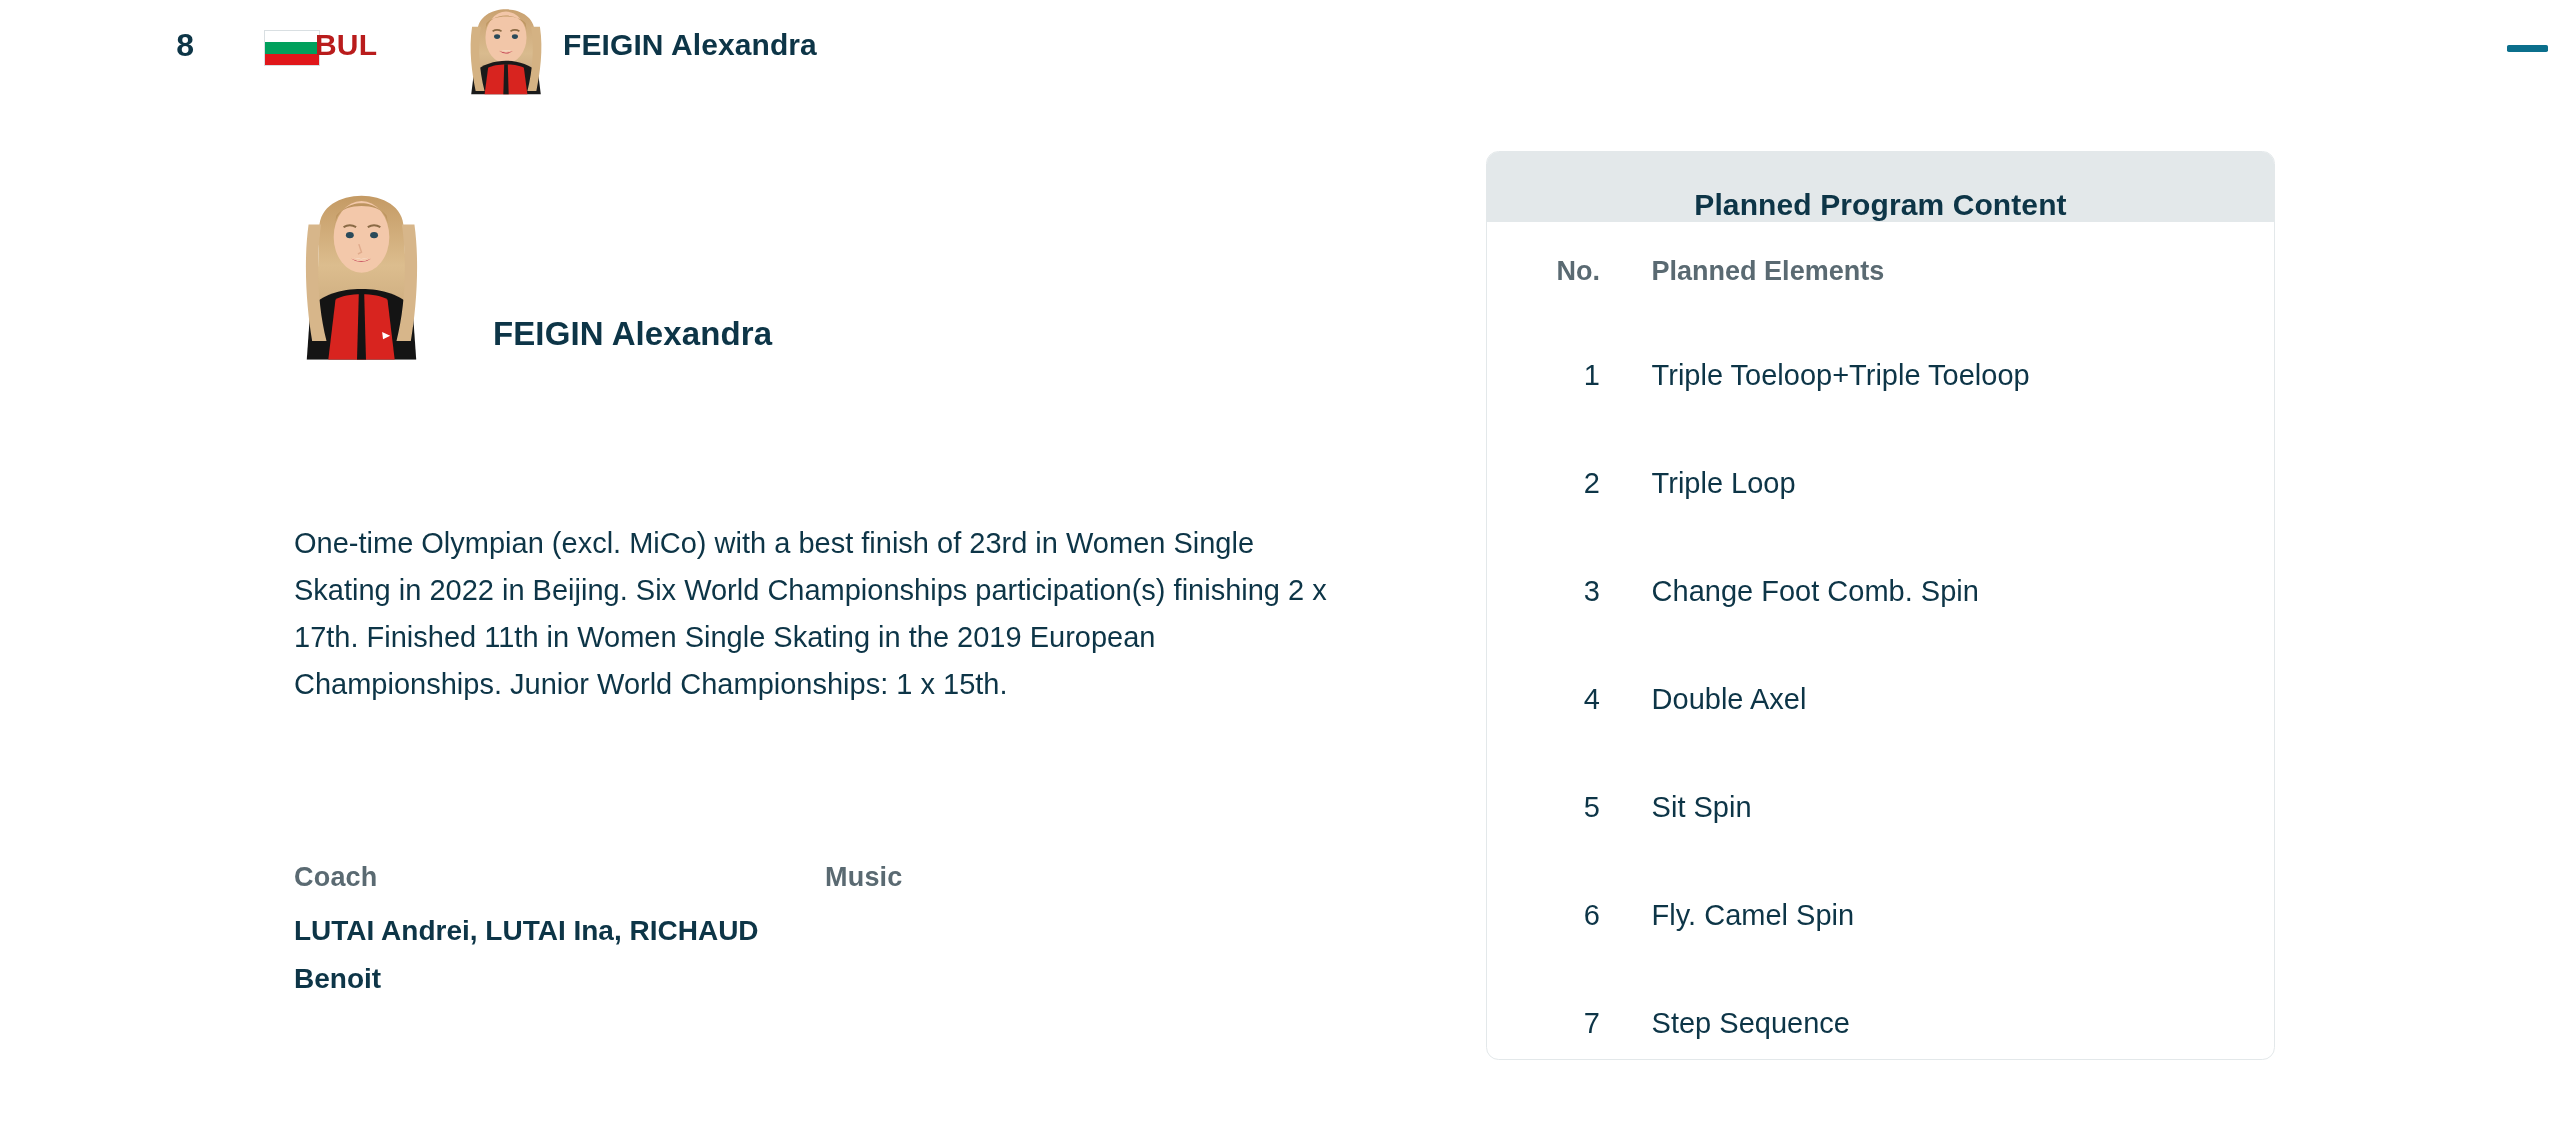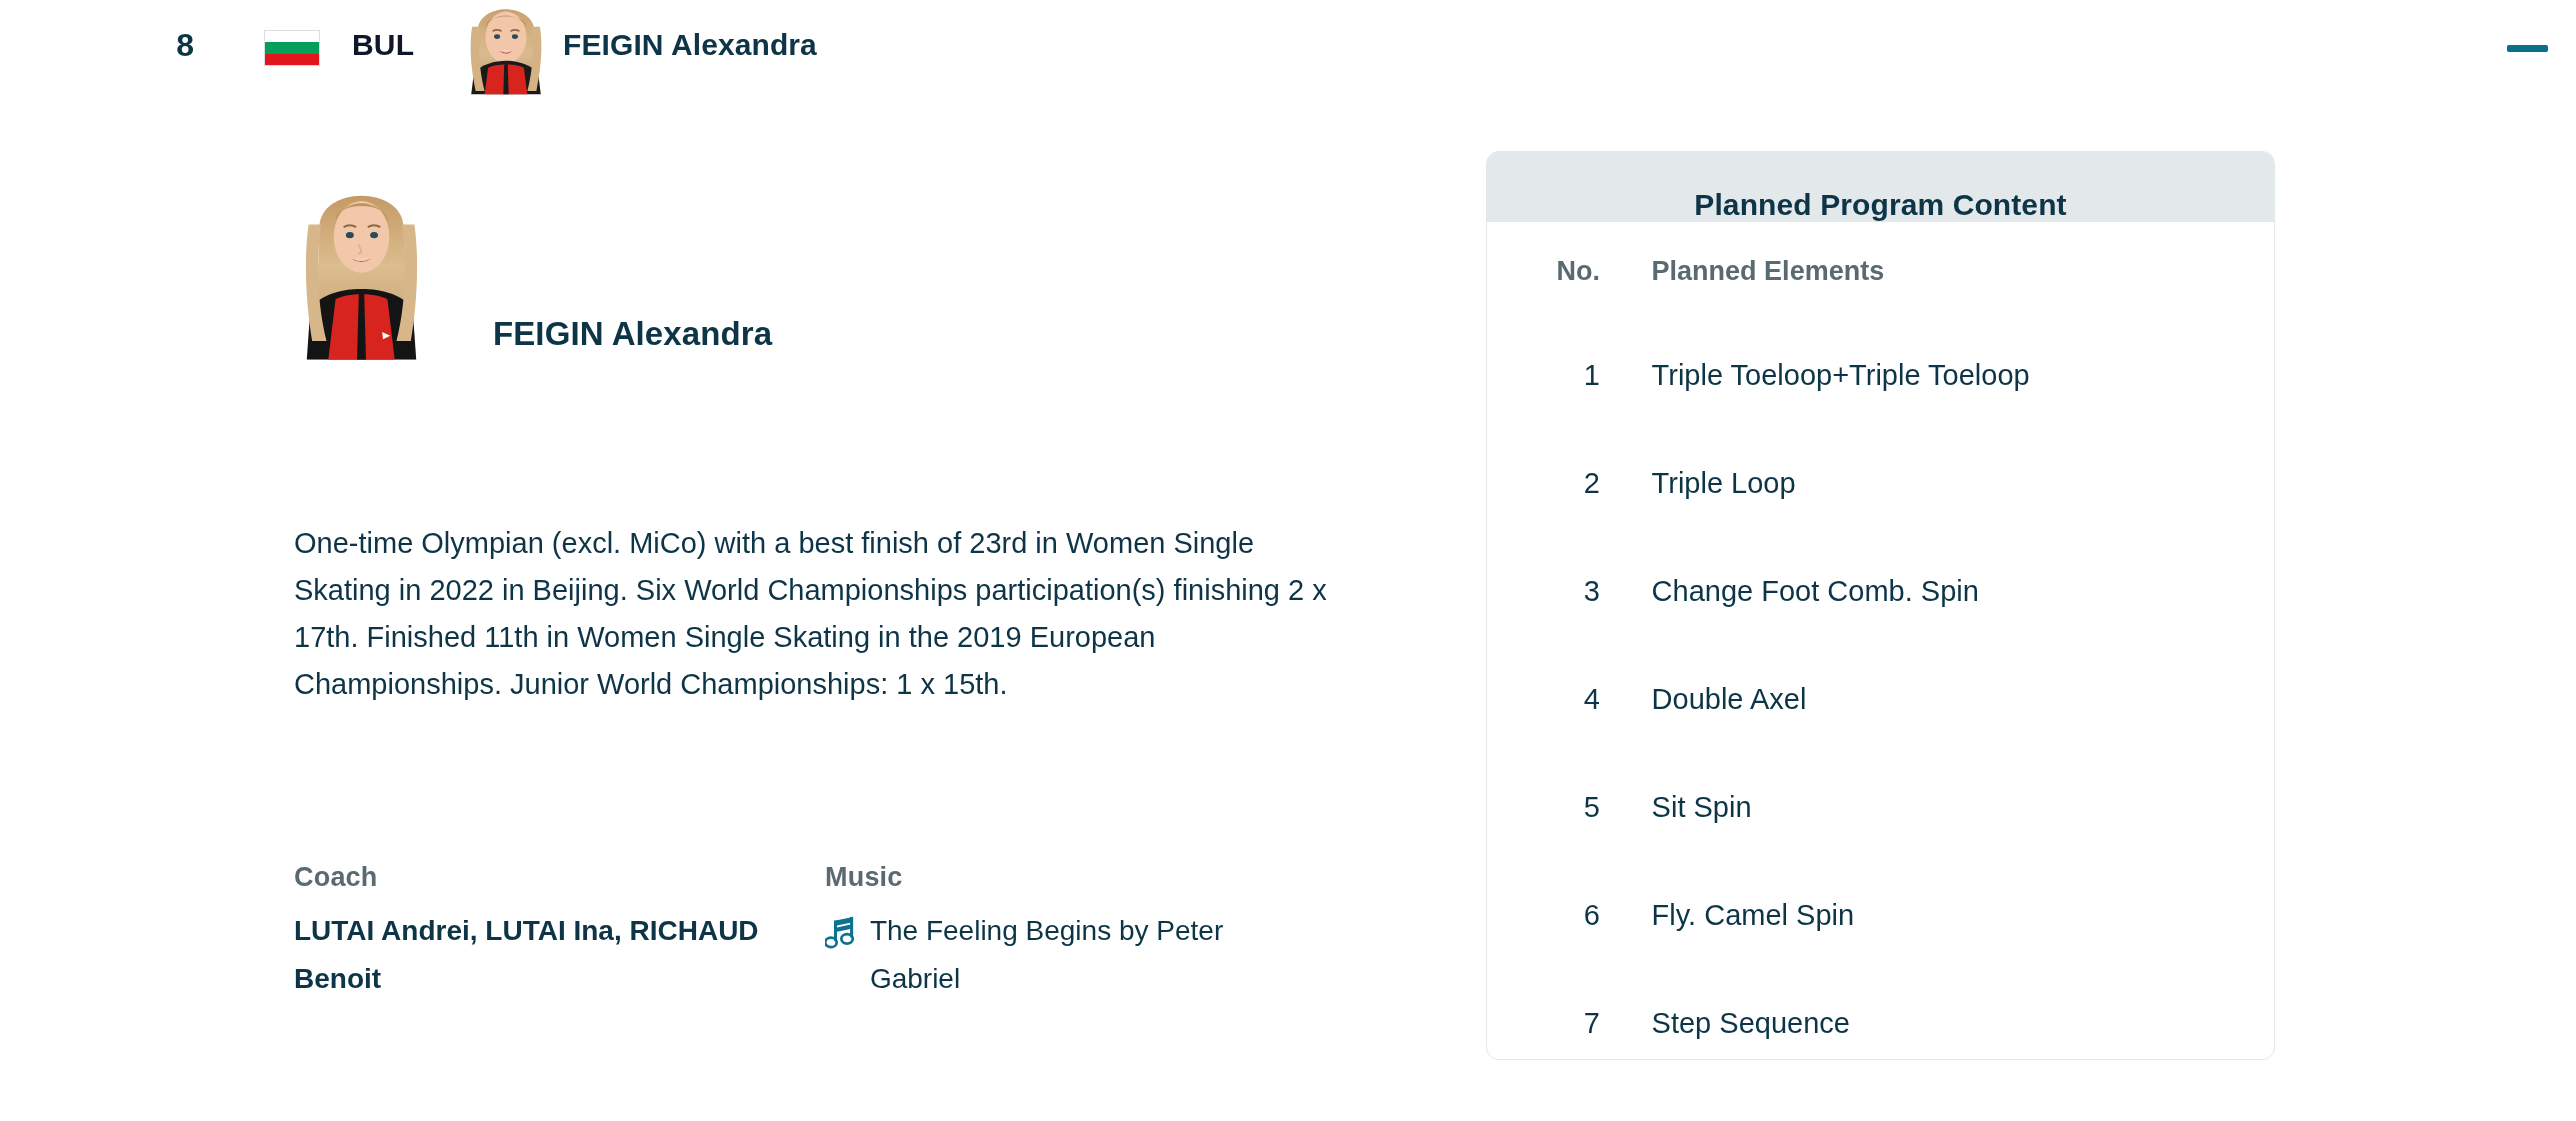--- a/index.html
+++ b/index.html
@@ -44,24 +44,24 @@
     display: flex;
     flex-direction: column;
   }
   #flag-bul .band { width: 100%; height: 33.333%; }
   #flag-bul .band-white { background: #ffffff; }
   #flag-bul .band-green { background: #00a05c; }
   #flag-bul .band-red   { background: #e0161a; }
 
   #nation-code {
     position: absolute;
-    left: 352px; top: 28px;
+    left: 315px; top: 28px;
     font-size: 30px;
     font-weight: 700;
-    color: #0f172a;
+    color: #b91c1c;
     letter-spacing: 0.2px;
   }
 
   
   #header-avatar {
     position: absolute;
     left: 456px; top: -3.6px;
     width: 100px; height: 99px;
     overflow: hidden;
   }
@@ -323,33 +323,20 @@
 
   <div id="credits">
 
     <div class="credit-col" id="coach-col">
       <div class="credit-label">Coach</div>
       <div class="credit-value">LUTAI Andrei, LUTAI Ina, RICHAUD Benoit</div>
     </div>
 
     <div class="credit-col" id="music-col">
       <div class="credit-label">Music</div>
-      <div id="music-row">
-        <span id="music-note-icon">
-          <svg width="30.5" height="34" viewBox="0 0 34 38">
-            <path d="M12 5 L31 1 L31 7 L12 11 Z" fill="#0b7290"></path>
-            <path d="M12 13 L31 9 L31 14 L12 18 Z" fill="#0b7290"></path>
-            <rect x="10" y="5" width="3.4" height="23" fill="#0b7290"></rect>
-            <rect x="28" y="1" width="3.4" height="23" fill="#0b7290"></rect>
-            <ellipse cx="6.6" cy="29.5" rx="6.4" ry="5.3" fill="none" stroke="#0b7290" stroke-width="3"></ellipse>
-            <ellipse cx="24.6" cy="25.5" rx="6.4" ry="5.3" fill="none" stroke="#0b7290" stroke-width="3"></ellipse>
-          </svg>
-        </span>
-        <span id="music-title">The Feeling Begins by Peter Gabriel</span>
-      </div>
     </div>
 
   </div>
 </div>
 
 <div id="ppc-panel">
   <div id="ppc-header">
     <span id="ppc-title">Planned Program Content</span>
   </div>
 

